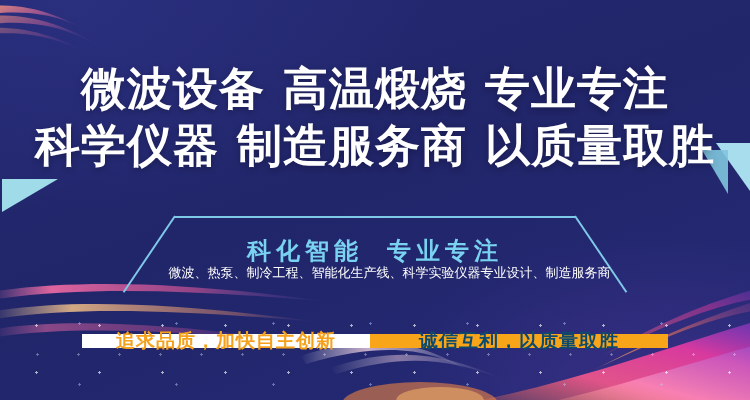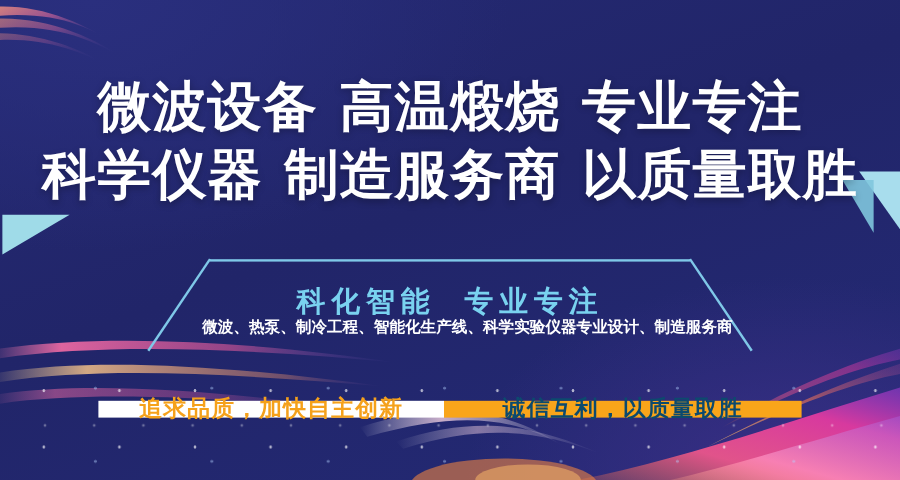--- a/index.html
+++ b/index.html
@@ -115,21 +115,21 @@
   }
   .slogan-cn .gap2 { display: inline-block; width: 24px; }
 
   .subline {
     position: absolute;
     left: 0; right: 0;
     top: 264px;
     text-align: center;
     color: #ffffff;
     font-size: 13px;
-    font-weight: bold;
+    font-weight: normal;
     letter-spacing: 0px;
     white-space: nowrap;
     padding-left: 29px;
   }
 
   
   .bars {
     position: absolute;
     left: 82px; top: 308px;
     height: 40px;

